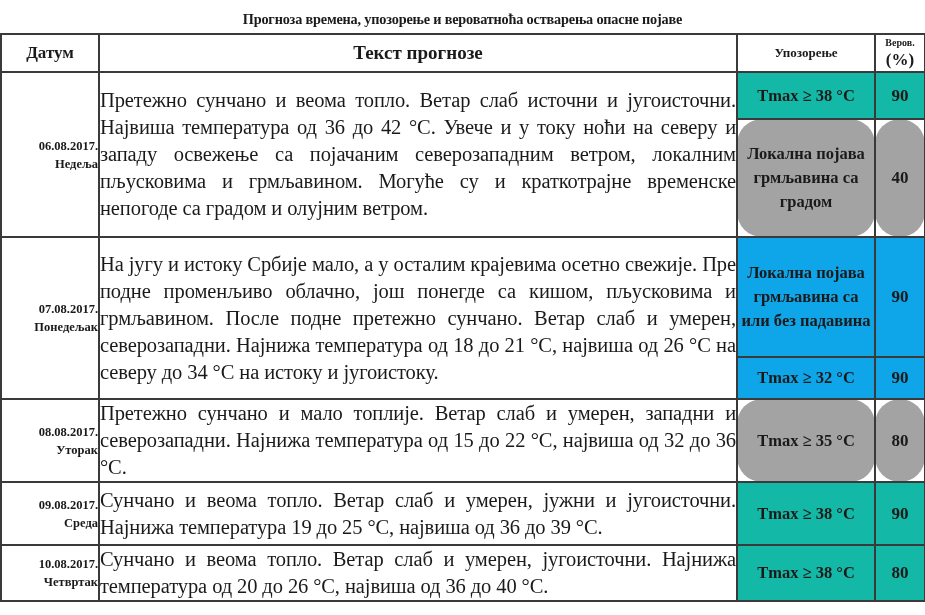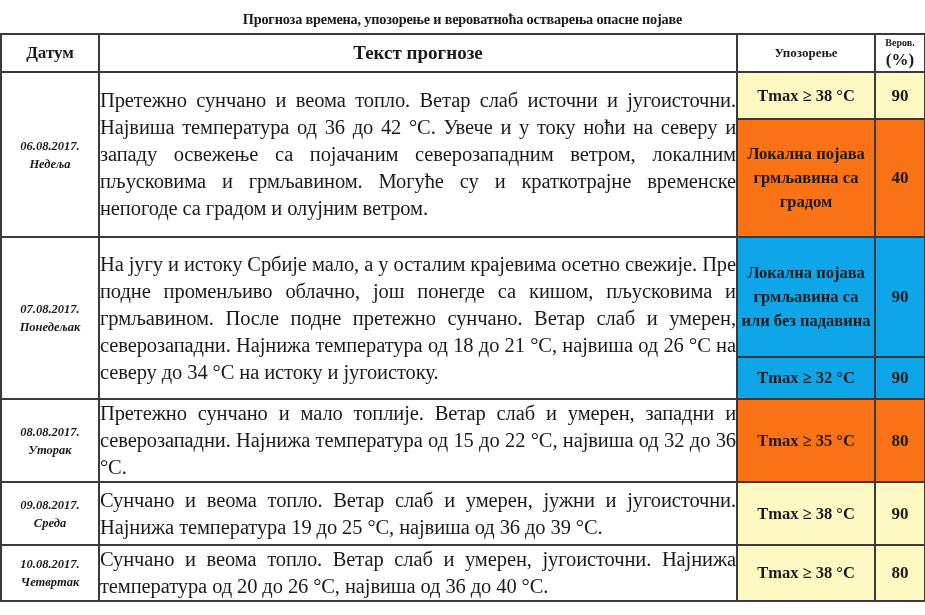--- a/index.html
+++ b/index.html
@@ -7,26 +7,26 @@
   .title { position: absolute; left: 0; top: 10px; width: 925px; text-align: center; font-weight: bold; font-size: 15.5px; letter-spacing: -0.2px; transform: scaleX(0.92); transform-origin: 462px 0; }
   table.fc { position: absolute; left: 0; top: 33px; border-collapse: collapse; table-layout: fixed; width: 924px; }
   table.fc td, table.fc th { border: 2px solid #3a3a3a; padding: 0; vertical-align: middle; }
   th { font-weight: bold; background: #fff; height: 36px; }
   th.h-date { font-size: 17px; }
   th.h-text { font-size: 19px; }
   th.h-warn { font-size: 13px; }
   th.h-prob { line-height: 1; }
   th.h-prob .p1 { display: block; font-size: 10px; }
   th.h-prob .p2 { display: block; font-size: 17px; margin-top: 3px; }
-  td.date { text-align: center; font-weight: bold; font-size: 12.5px; line-height: 18px; font-style: italic; }
+  td.date { text-align: right; font-weight: bold; font-size: 12.5px; line-height: 18px; }
   td.text { font-size: 20.5px; line-height: 27px; padding: 0 8px 0 6px; text-align: justify; text-align-last: left; letter-spacing: -0.1px; }
   td.warn { text-align: center; font-weight: bold; font-size: 16.5px; line-height: 24px; }
   td.prob { text-align: center; font-weight: bold; font-size: 17px; }
-  .red { background: #fef9c3; margin-top: 46px; }
-  .orange { background: #f97316; }
+  .red { background: #14b8a6; margin-top: 46px; }
+  .orange { background: #a3a3a3; border-radius: 25px; }
   .yellow { background: #0ea5e9; }
 </style>
 </head>
 <body>
 
 <div class="title">Прогноза времена, упозорење и вероватноћа остварења опасне појаве</div>
 
 <table class="fc">
   <colgroup>
     <col style="width:98px">

